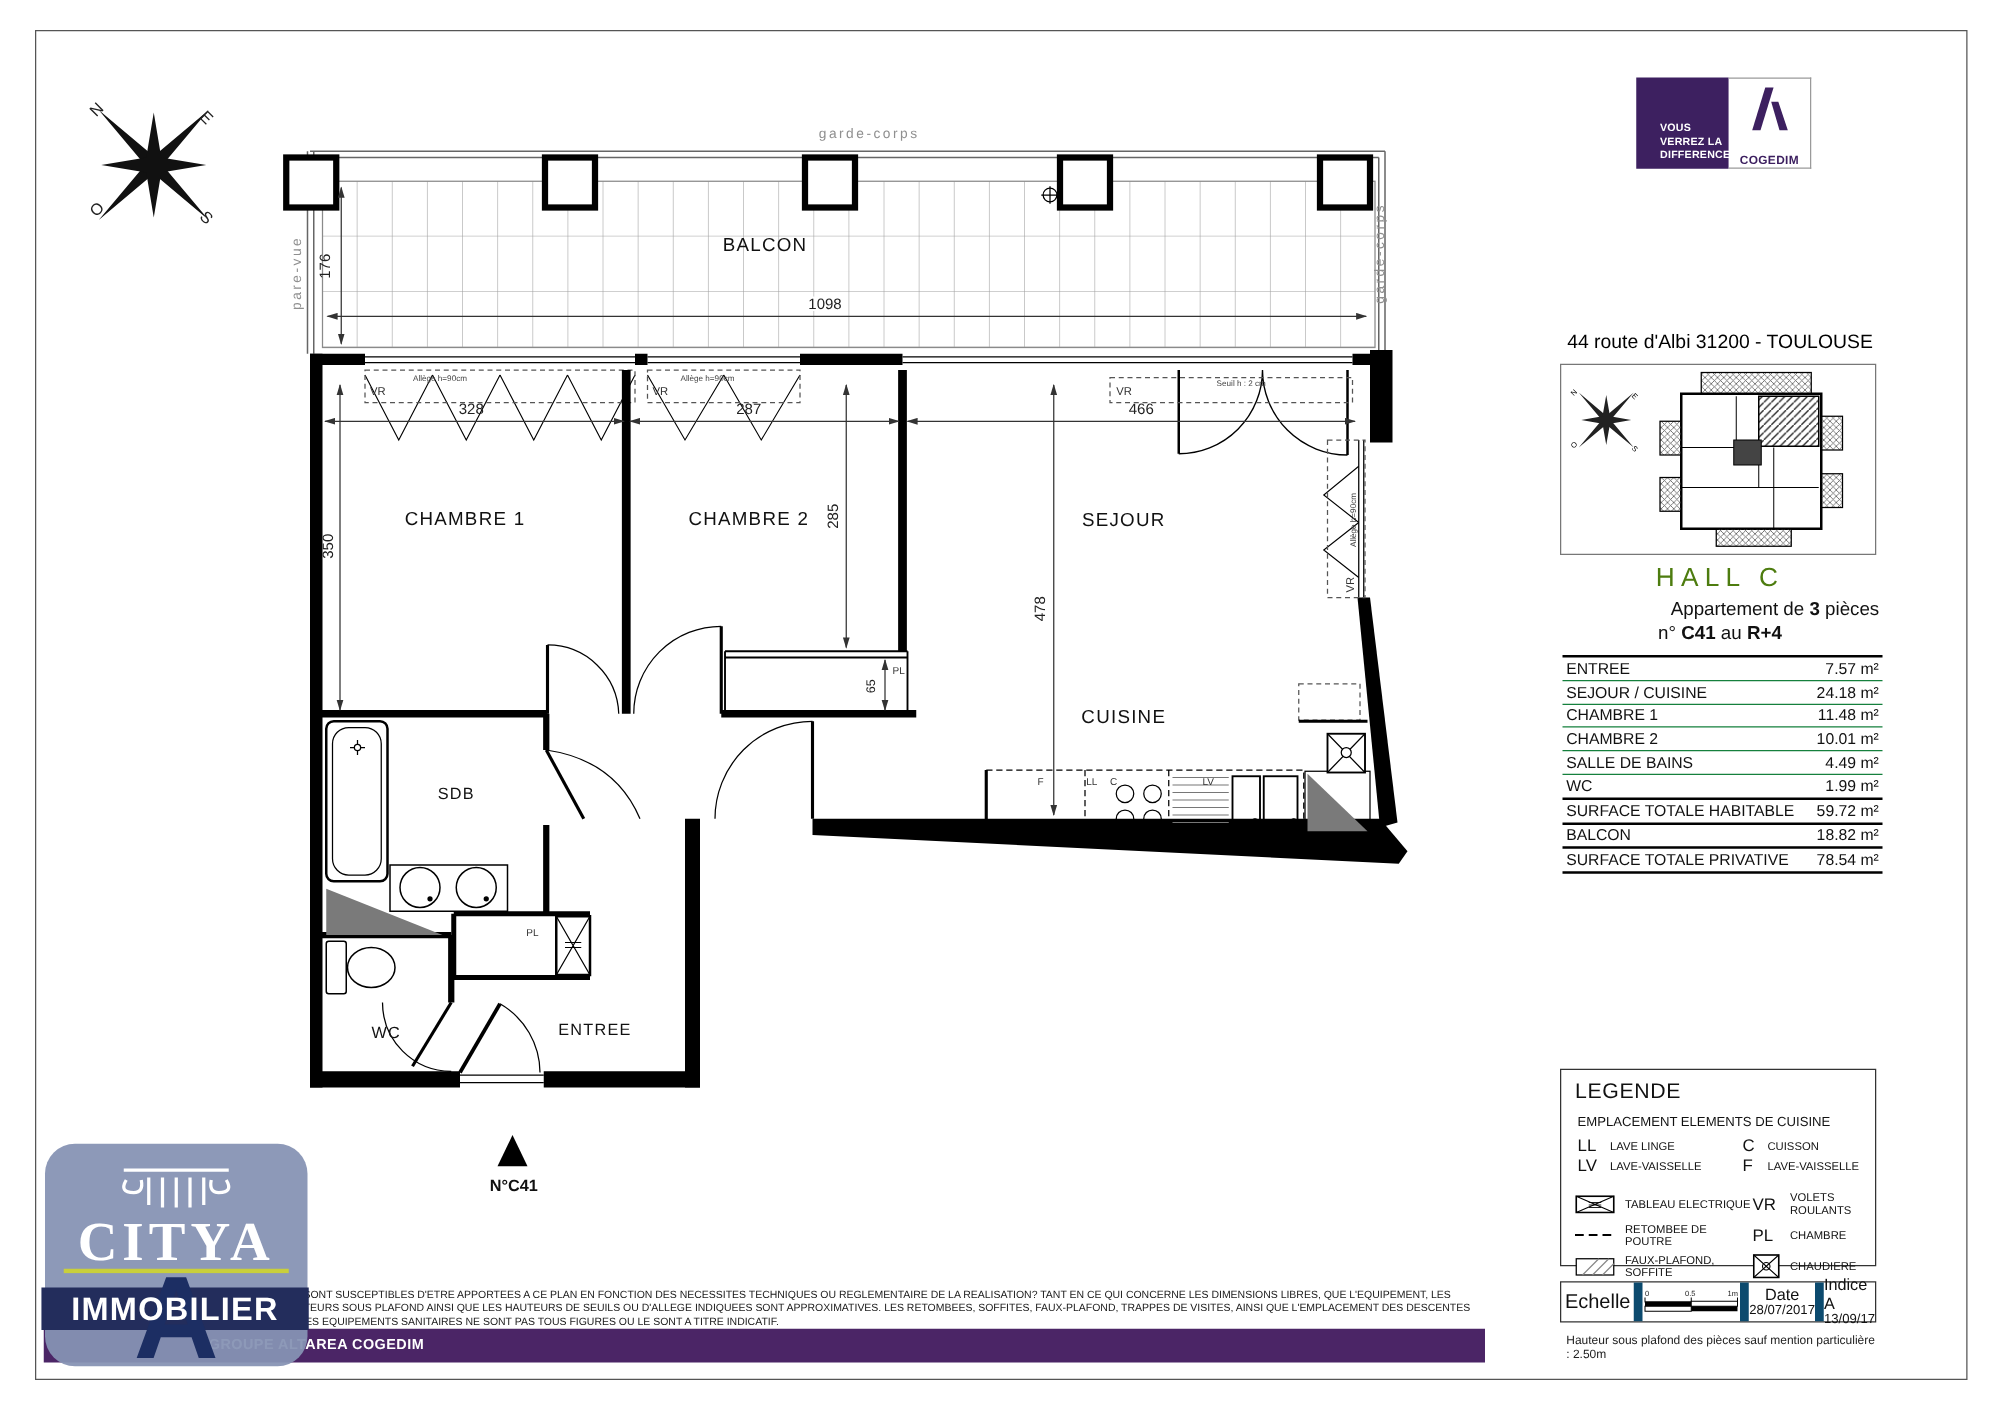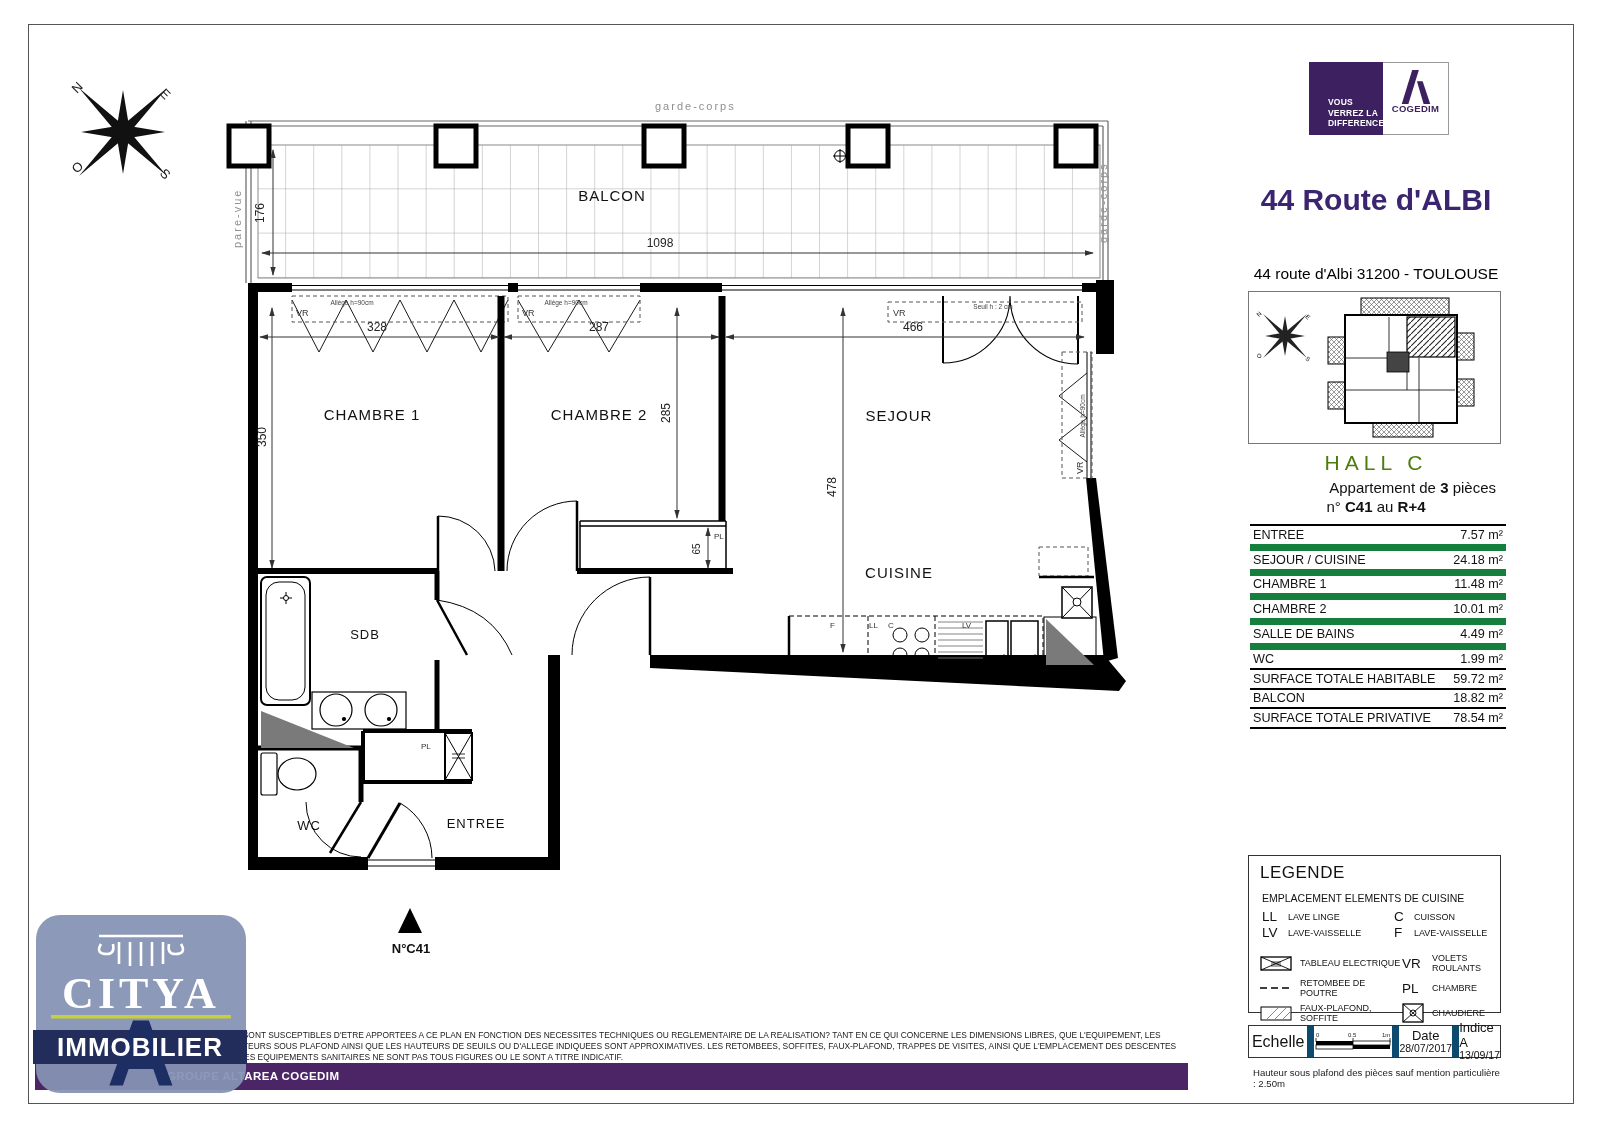--- a/index.html
+++ b/index.html
@@ -16,34 +16,34 @@
   .pl{font-size:8px;fill:#333}
   .gray{fill:#8f8f8f;font-size:11px;letter-spacing:2px}
   .cmp{font-size:13px;fill:#222}
   
   .cogedim{position:absolute;left:1309px;top:62px;display:flex}
   .cg-purple{width:74px;height:73px;background:#3d2060;color:#fff;display:flex;align-items:flex-end;
              padding:6px 19px;box-sizing:border-box}
   .cg-purple .tl{font-size:8.5px;font-weight:bold;line-height:1.25;letter-spacing:.2px}
   .cg-white{width:66px;height:73px;background:#fff;border:1px solid #9a9a9a;border-left:none;
             position:relative;box-sizing:border-box}
-  .cg-name{position:absolute;bottom:20px;width:100%;text-align:center;font-size:9.5px;font-weight:bold;
+  .cg-name{position:absolute;bottom:0;width:100%;text-align:center;font-size:9.5px;font-weight:bold;
            color:#3d2060;letter-spacing:.3px}
   .title{position:absolute;left:1244px;top:183px;width:264px;text-align:center;font-size:30px;
          font-weight:bold;color:#3c2570}
   .address{position:absolute;left:1244px;top:265px;width:264px;text-align:center;font-size:15.5px;color:#000}
   .keyplan{position:absolute;left:1248px;top:291px;width:253px;height:153px;border:1px solid #777;
            box-sizing:border-box;background:#fff}
   .hallc{position:absolute;left:1244px;top:451px;width:264px;text-align:center;font-size:21px;
          letter-spacing:5px;color:#4d7c0f}
-  .aptline{position:absolute;left:1232px;top:479px;width:264px;text-align:right;font-size:15px}
+  .aptline{position:absolute;left:1288px;top:479px;width:264px;text-align:center;font-size:15px}
   .noline{position:absolute;left:1244px;top:498px;width:264px;text-align:center;font-size:15px}
   .stable{position:absolute;left:1250px;top:524px;width:256px;border-bottom:2.5px solid #000}
   .srow{display:flex;justify-content:space-between;align-items:center;height:17.8px;
-        padding:0 3px;font-size:12.6px;border-top:7px solid #15803d}
+        padding:0 3px;font-size:12.6px;border-top:1px solid #15803d}
   .srow.th{border-top:2.5px solid #000}
   .legendbox{position:absolute;left:1248px;top:855px;width:253px;height:158px;border:1.5px solid #333;
              box-sizing:border-box}
   .lg-title{margin:7px 0 0 11px;font-size:17px;letter-spacing:.5px}
   .lg-sub{margin:9px 0 0 13px;font-size:10.5px}
   .lg-abbr{display:grid;grid-template-columns:26px 106px 20px auto;margin:5px 0 0 13px;row-gap:1px;
            align-items:center}
   .ab{font-size:13.5px}
   .lb{font-size:9px}
   .lg-sym{display:grid;grid-template-columns:40px 102px 30px auto;margin:13px 0 0 11px;row-gap:5px;
@@ -295,21 +295,20 @@
     </div>
     <div class="cg-white">
       <svg width="38" height="44" viewBox="0 0 40 44" style="position:absolute;left:14px;top:2px">
         <polygon points="5,40 16,4 23,4 12,40" fill="#3d2060"></polygon>
         <polygon points="21,16 27,16 35,40 28,40" fill="#3d2060"></polygon>
       </svg>
       <div class="cg-name">COGEDIM</div>
     </div>
   </div>
 
-  <div class="title">44 Route d'ALBI</div>
   <div class="address">44 route d'Albi 31200 - TOULOUSE</div>
 
   <div class="keyplan">
     <svg width="251" height="151" viewBox="0 0 251 151">
       <defs>
         <pattern id="xh" patternUnits="userSpaceOnUse" width="5" height="5">
           <path d="M0,0 L5,5 M5,0 L0,5" stroke="#555" stroke-width="0.6"></path>
         </pattern>
         <pattern id="dh" patternUnits="userSpaceOnUse" width="6" height="6">
           <path d="M0,6 L6,0" stroke="#222" stroke-width="1.1"></path>

